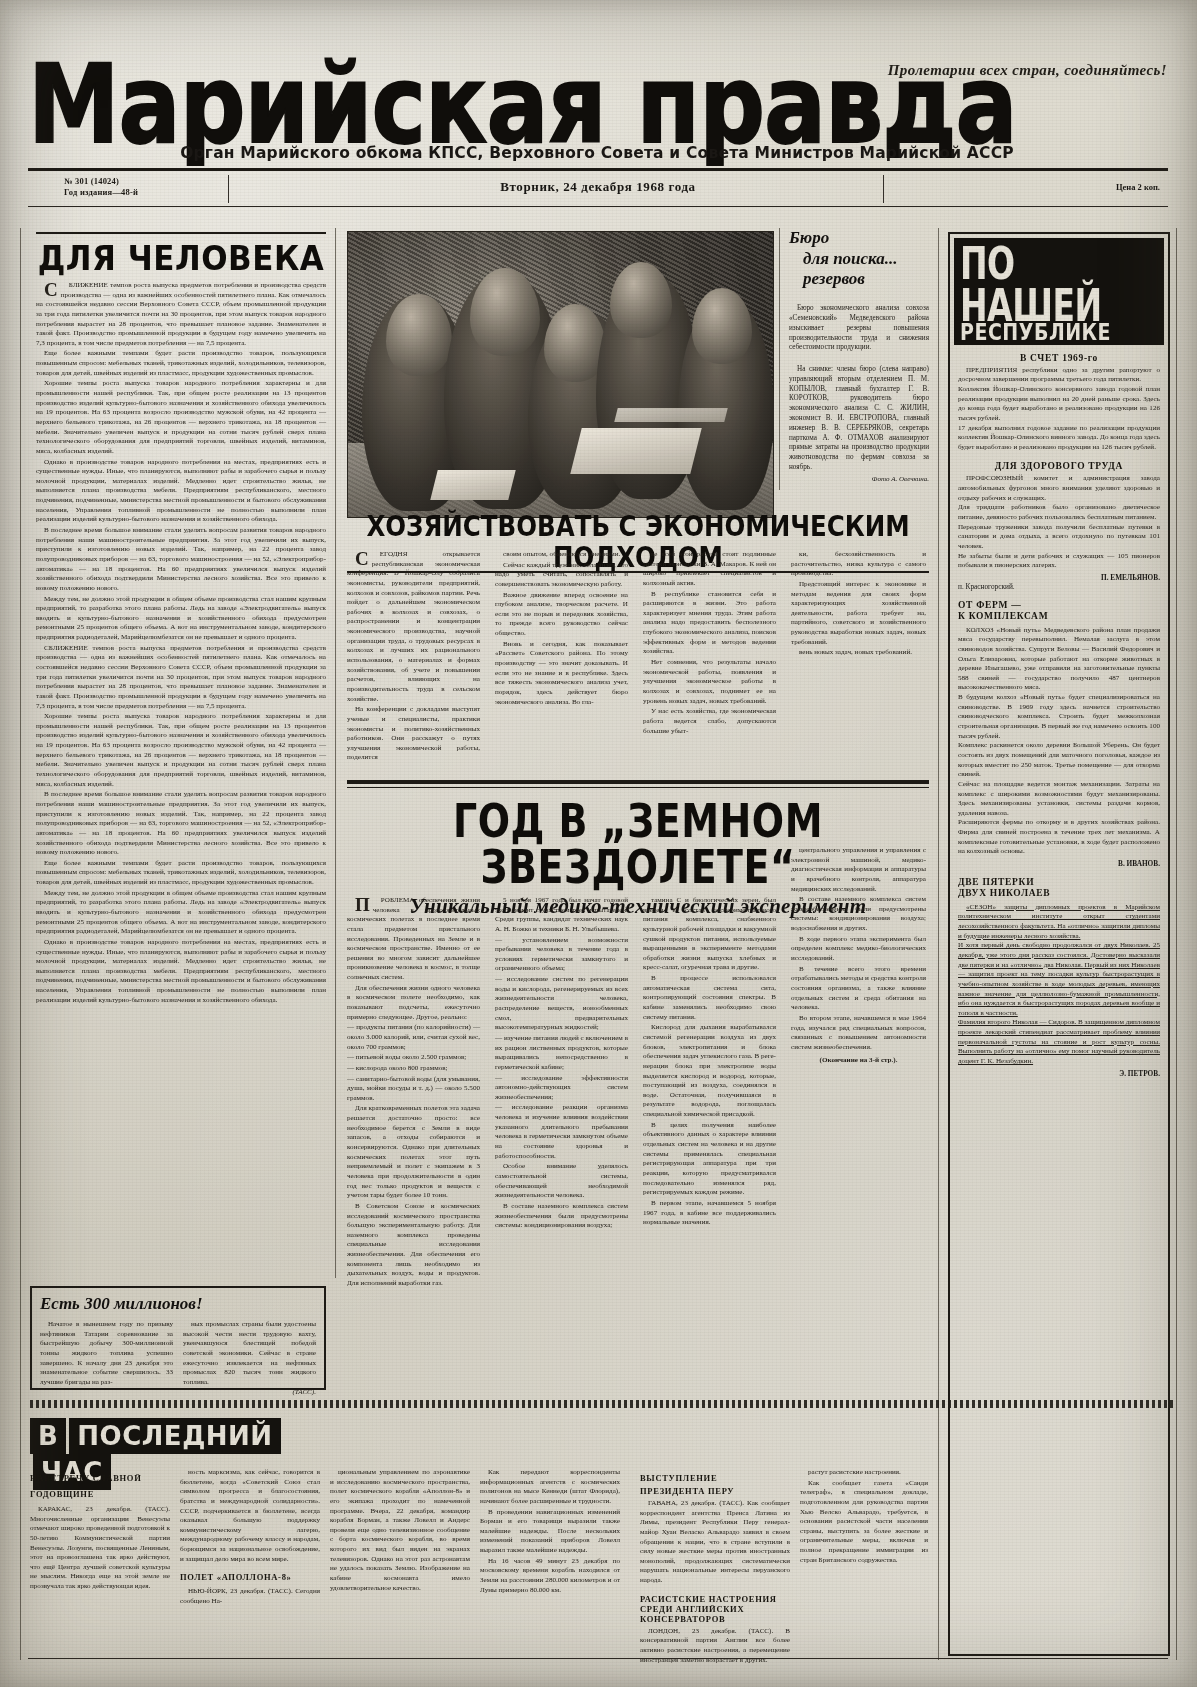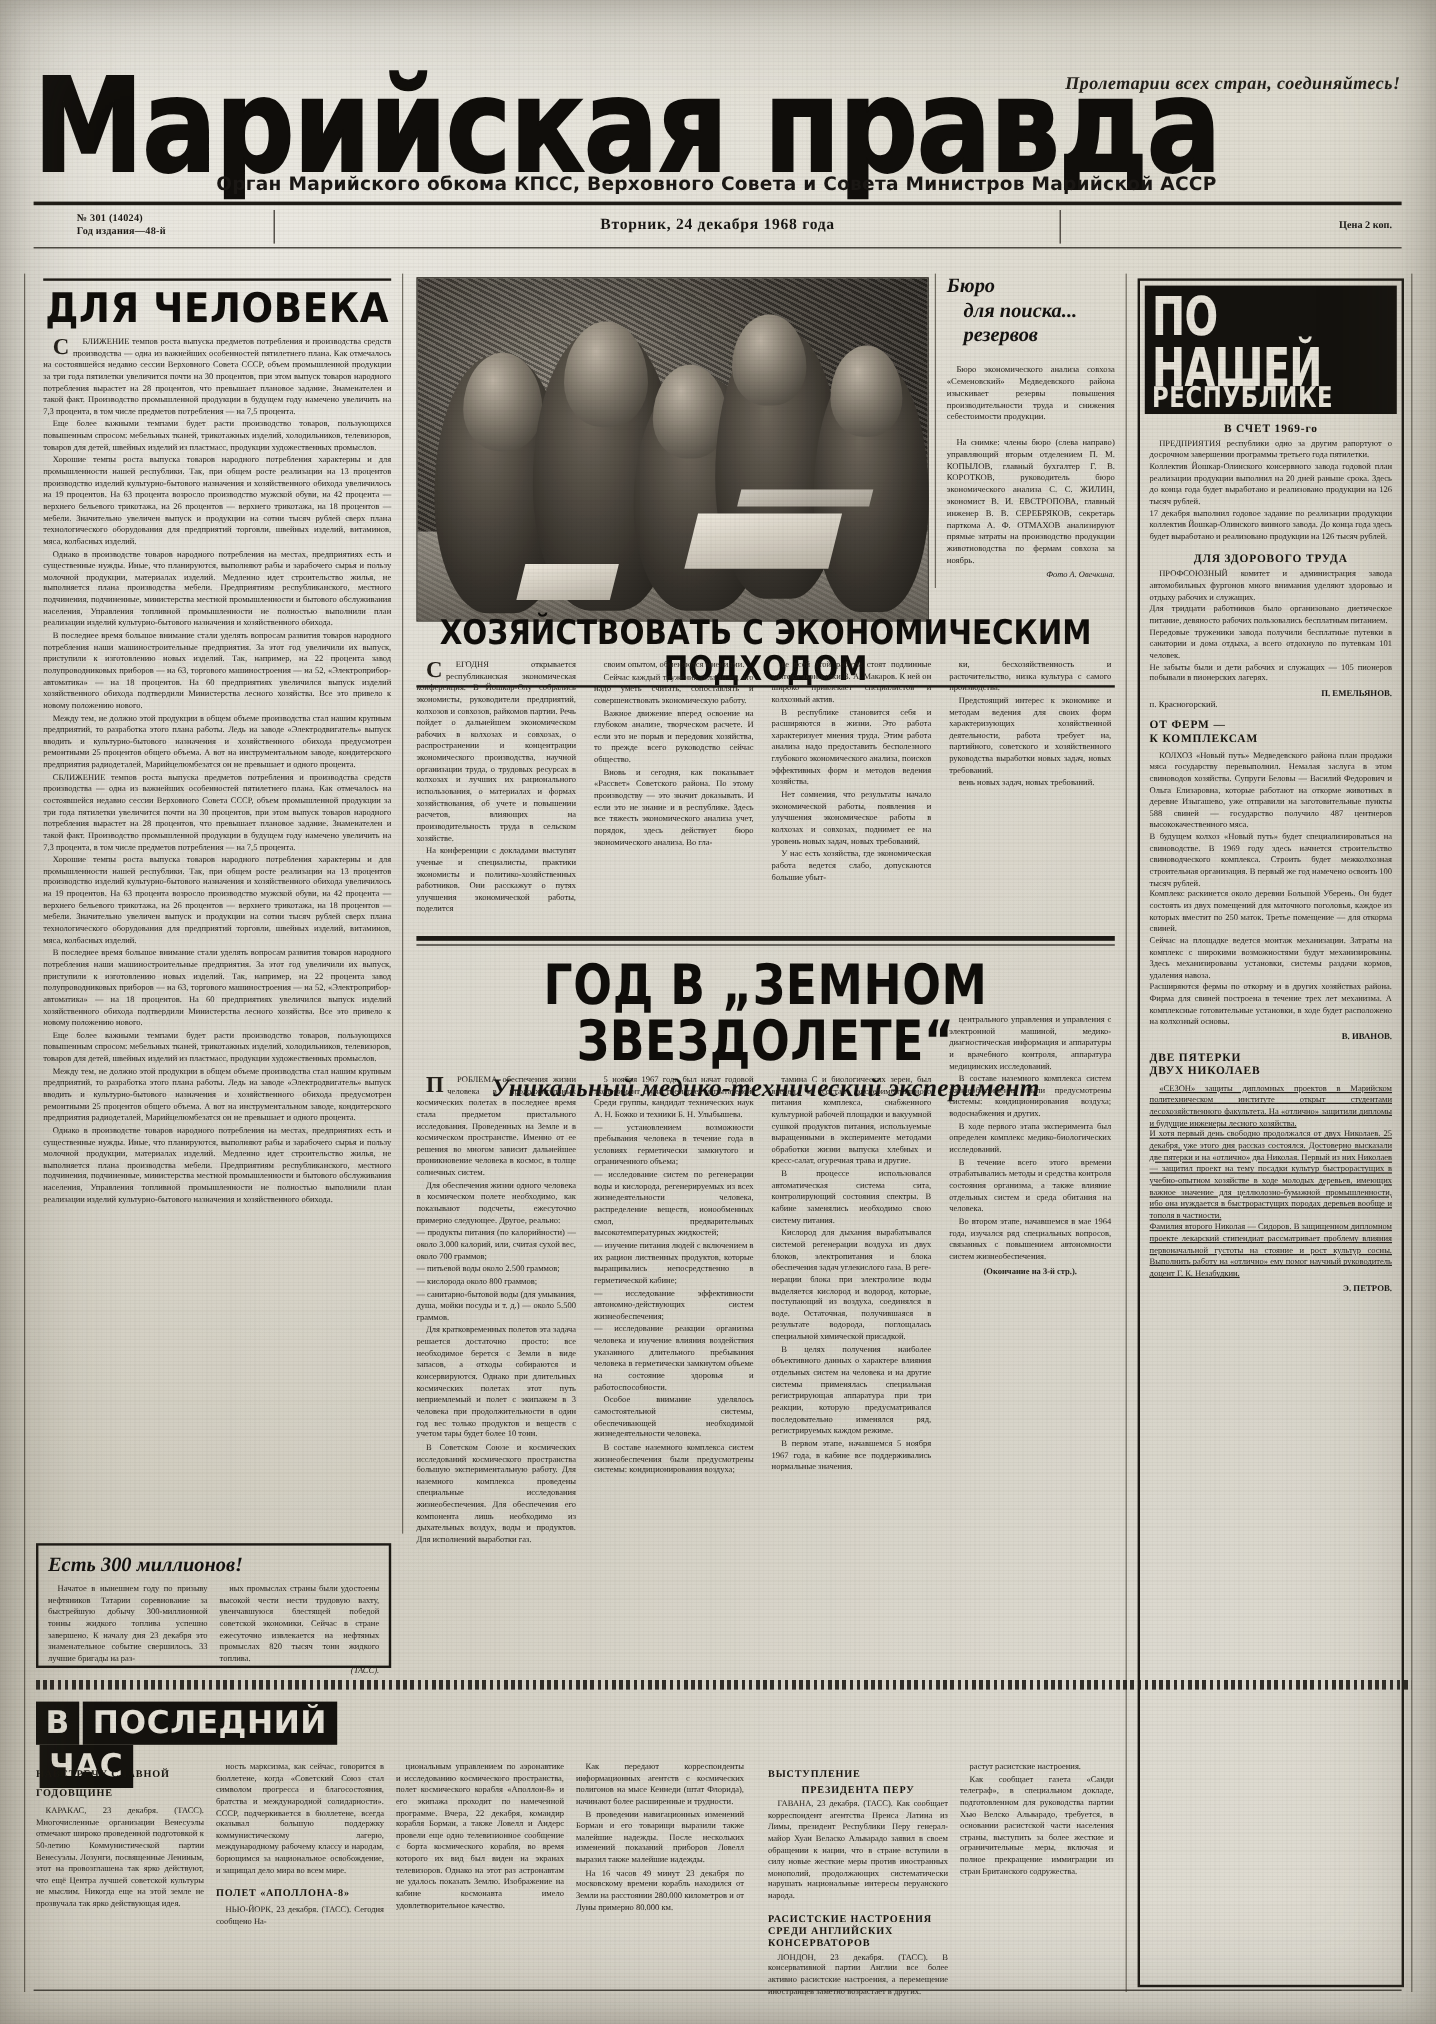--- a/index.html
+++ b/index.html
@@ -331,21 +331,21 @@
     <div class="col bodytext" style="left:330px;top:1468px;width:140px;">
       <p>циональным управлением по аэронавтике и исследованию космического пространства, полет космического корабля «Аполлон-8» и его экипажа проходит по намеченной программе. Вчера, 22 декабря, командир корабля Борман, а также Ловелл и Андерс провели еще одно телевизионное сообщение с борта космического корабля, во время которого их вид был виден на экранах телевизоров. Однако на этот раз астронавтам не удалось показать Землю. Изображение на кабине космонавта имело удовлетворительное качество.</p>
     </div>
     <div class="col bodytext" style="left:480px;top:1468px;width:140px;">
       <p>Как передают корреспонденты информационных агентств с космических полигонов на мысе Кеннеди (штат Флорида), начинают более расширенные и трудности.</p>
       <p>В проведении навигационных изменений Борман и его товарищи выразили также малейшие надежды. После нескольких изменений показаний приборов Ловелл выразил также малейшие надежды.</p>
       <p>На 16 часов 49 минут 23 декабря по московскому времени корабль находился от Земли на расстоянии 280.000 километров и от Луны примерно 80.000 км.</p>
     </div>
     <div class="col" style="left:640px;top:1468px;width:150px;">
       <div class="secthead" style="text-align:left;font-size:8.5px;">ВЫСТУПЛЕНИЕ</div>
-      <div class="secthead" style="text-align:center;font-size:8.5px;margin-top:0;">ПРЕЗИДЕНТА ПЕРУ</div>
+      <div class="secthead" style="text-align:left;font-size:8.5px;margin-top:0;">ПРЕЗИДЕНТА ПЕРУ</div>
       <div class="bodytext" style="margin-top:3px;">
         <p>ГАВАНА, 23 декабря. (ТАСС). Как сообщает корреспондент агентства Пренса Латина из Лимы, президент Республики Перу генерал-майор Хуан Веласко Альварадо заявил в своем обращении к нации, что в стране вступили в силу новые жесткие меры против иностранных монополий, продолжающих систематически нарушать национальные интересы перуанского народа.</p>
       </div>
       <div class="secthead" style="text-align:left;font-size:8.5px;margin-top:8px;white-space:pre-line;">РАСИСТСКИЕ НАСТРОЕНИЯ СРЕДИ АНГЛИЙСКИХ КОНСЕРВАТОРОВ</div>
       <div class="bodytext">
         <p>ЛОНДОН, 23 декабря. (ТАСС). В консервативной партии Англии все более активно расистские настроения, а перемещение иностранцев заметно возрастает в других.</p>
       </div>
     </div>
     <div class="col bodytext" style="left:800px;top:1468px;width:128px;">
       <p>растут расистские настроения.</p>

